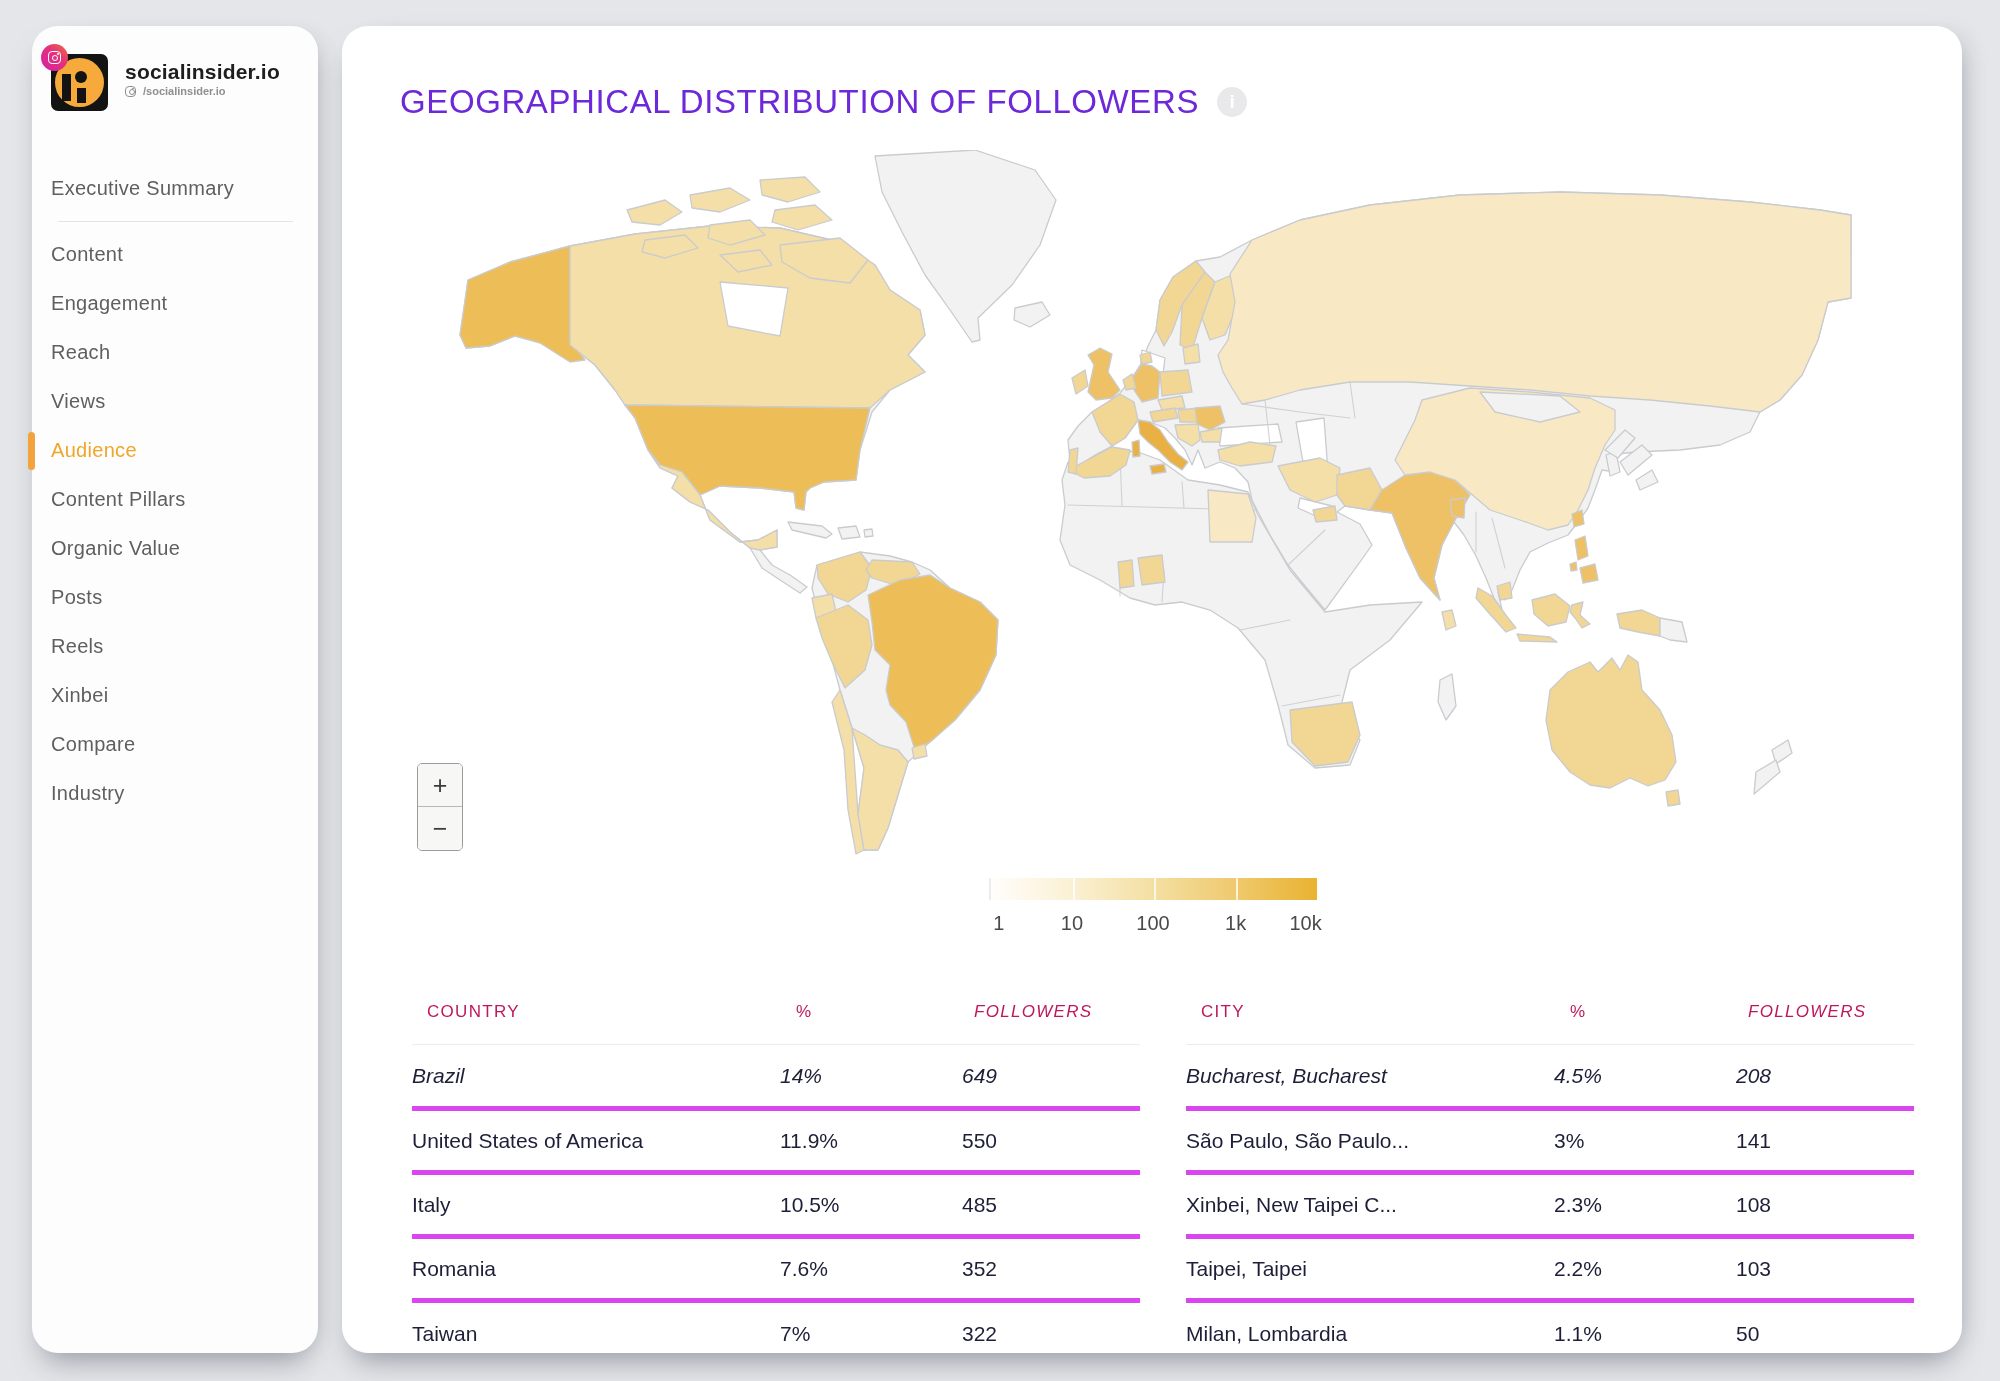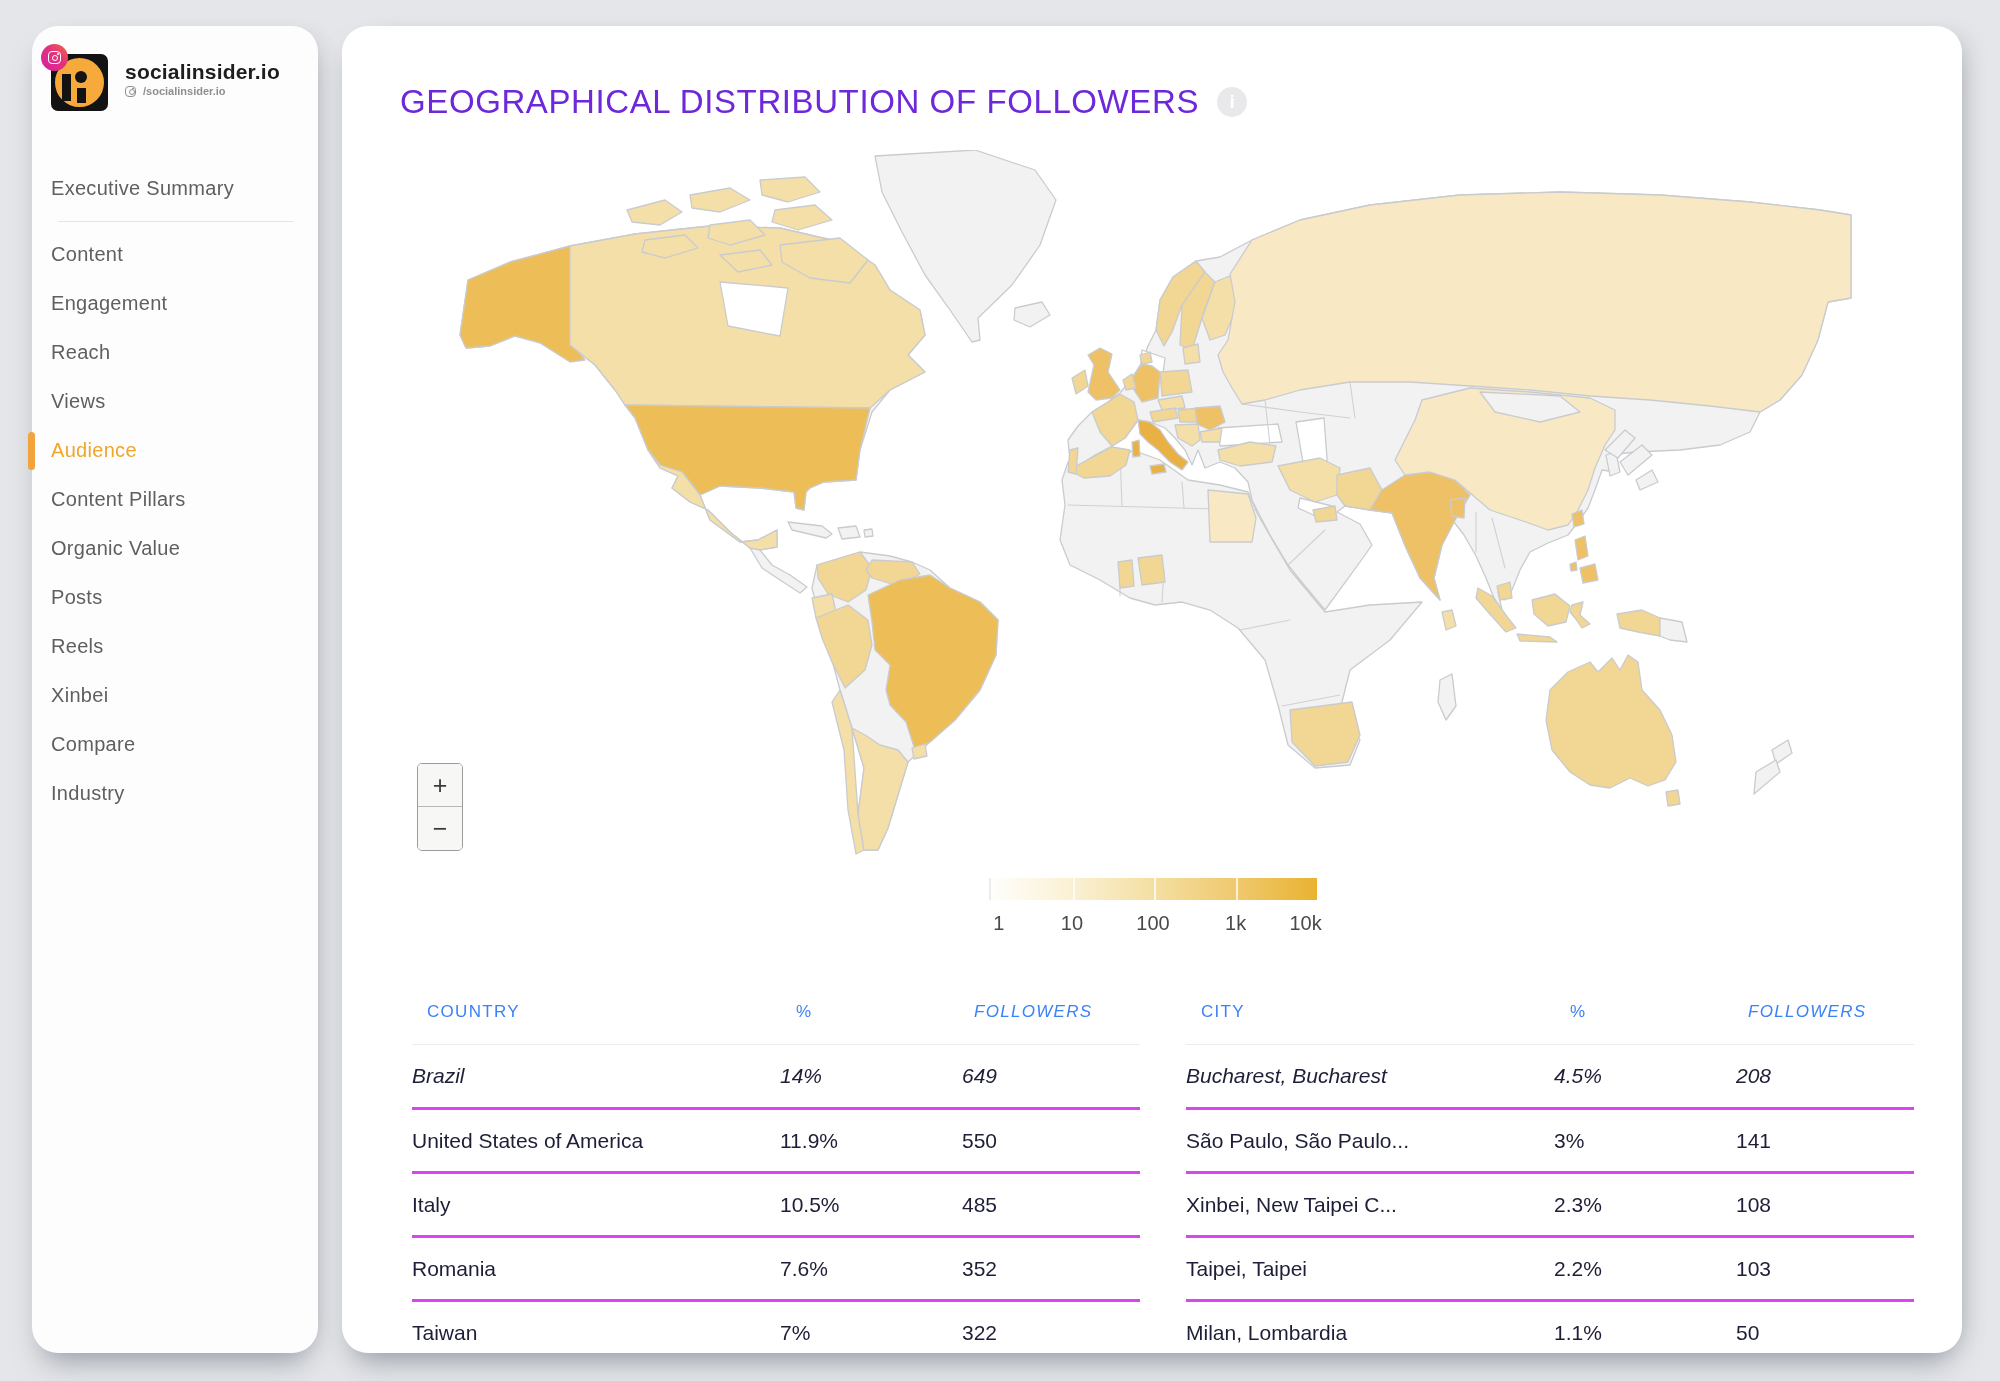--- a/index.html
+++ b/index.html
@@ -51,26 +51,26 @@
   .zoomctl button:first-child{border-bottom:1px solid #B9B9B9;}
 
   .legend{position:absolute;left:647px;top:852px;width:328px;}
   .legend-bar{position:relative;width:328px;height:22px;border-left:2px solid #ECECEC;}
   .legend-sep{position:absolute;top:0;width:2px;height:22px;background:rgba(255,255,255,.75);}
   .legend-ticks{position:relative;height:26px;margin-top:12px;}
   .legend-ticks span{position:absolute;transform:translateX(-50%);font-size:20px;color:#4A4A4A;}
 
   .datatable{position:absolute;top:962px;width:728px;border-collapse:collapse;table-layout:fixed;}
   #table-country{left:70px;} #table-city{left:844px;}
-  .datatable th{font-size:17px;font-weight:400;color:#3b82f6;letter-spacing:1.3px;text-align:left;
+  .datatable th{font-size:17px;font-weight:400;color:#be185d;letter-spacing:1.3px;text-align:left;
     padding:14px 0 22px 15px;border-bottom:1px solid #ECECEF;text-transform:uppercase;}
   .datatable th:nth-child(1){width:368px;}
   .datatable th:nth-child(2){width:182px;}
   .datatable th:nth-child(3){width:178px;}
-  .datatable td{font-size:21px;color:#1E1E38;height:64px;padding:0;text-align:left;border-top:3px solid #d946ef;}
+  .datatable td{font-size:21px;color:#1E1E38;height:64px;padding:0;text-align:left;border-top:5px solid #d946ef;}
   .datatable tbody tr:first-child td{border-top:none;font-style:italic;}
   .datatable th:nth-child(2){padding-left:16px;}
   .datatable th:nth-child(3){padding-left:12px;font-style:italic;}
 </style>
 </head>
 <body>
 
 <div class="page">
 
   <aside class="sidebar">

